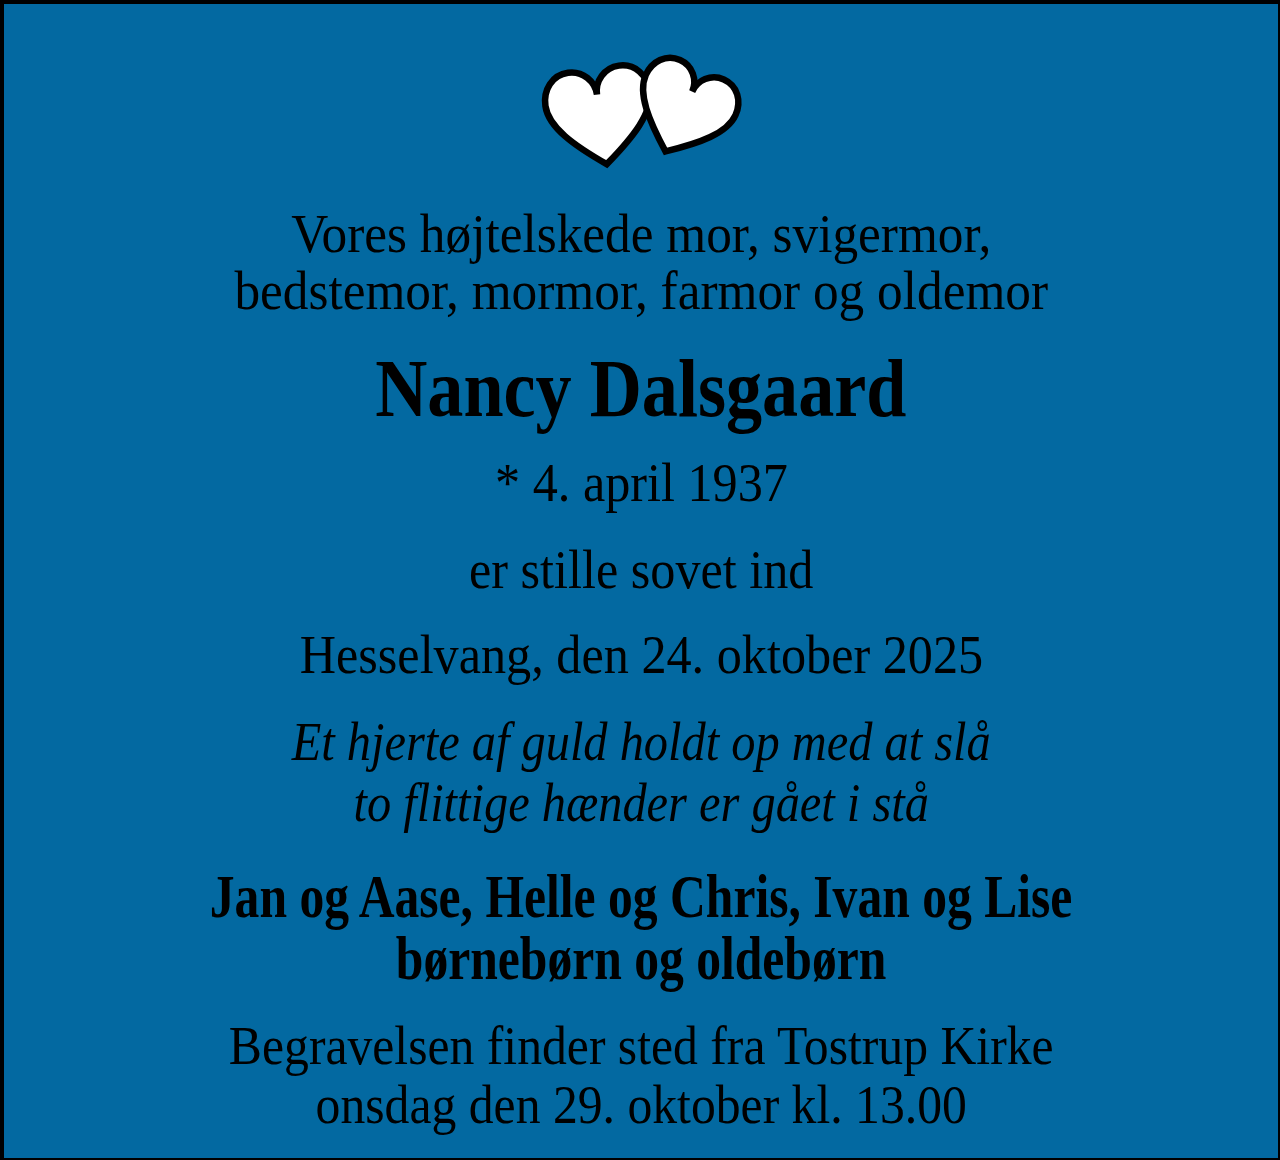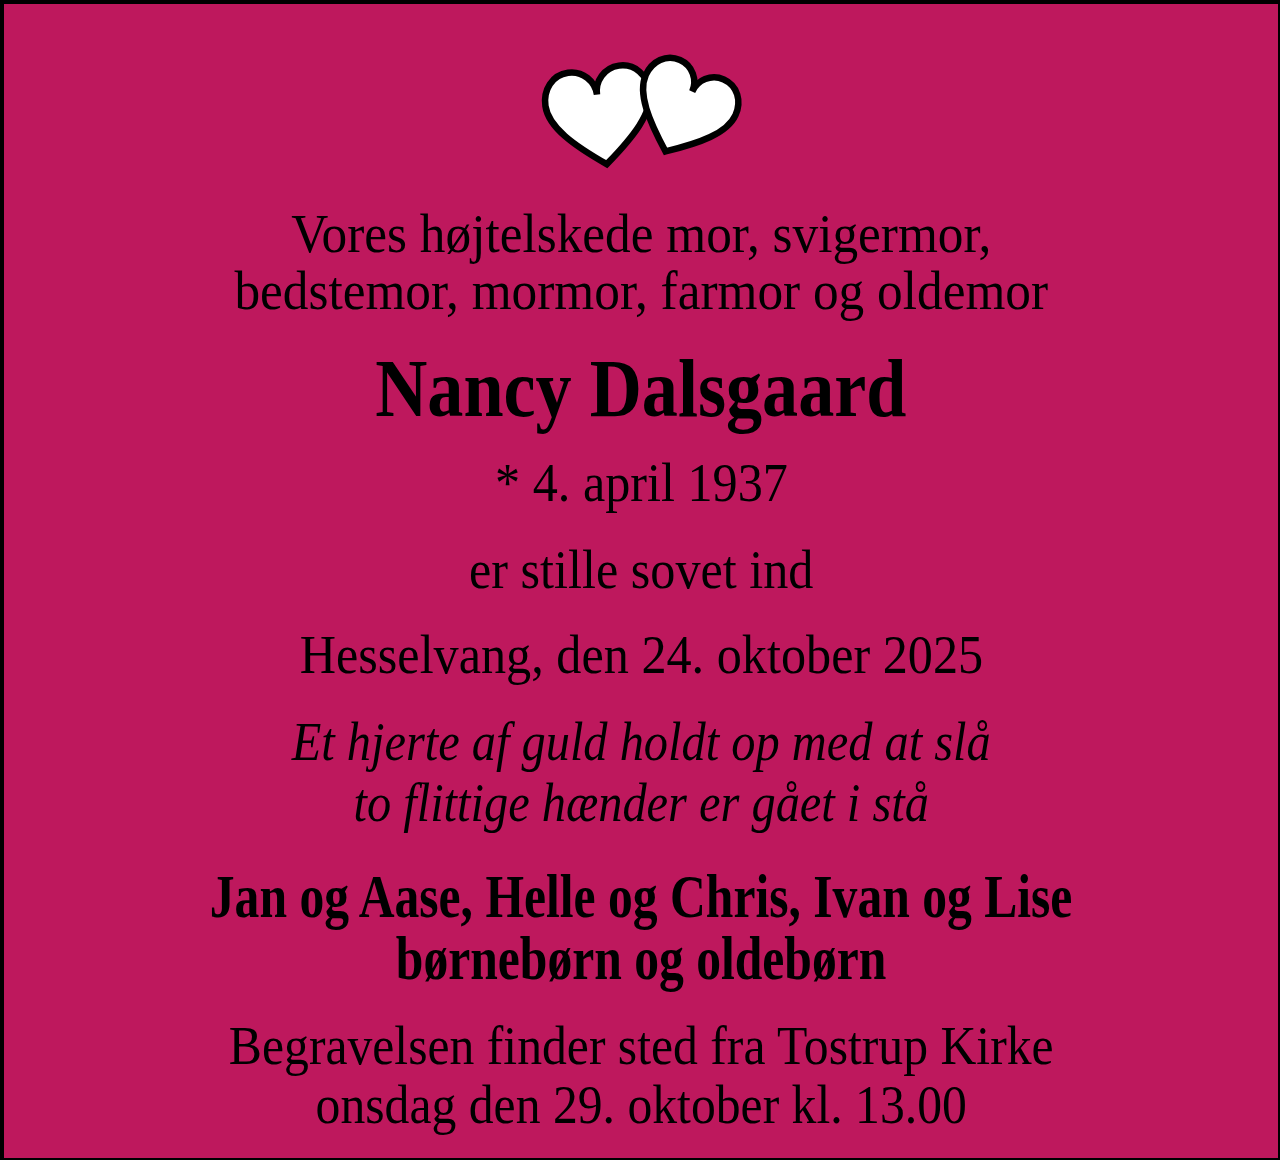--- a/index.html
+++ b/index.html
@@ -4,21 +4,21 @@
 <style>
   html, body {
     margin: 0;
     padding: 0;
     background: #ffffff;
   }
   .card {
     box-sizing: border-box;
     width: 1280px;
     height: 1160px;
-    background: #be185d;
+    background: #0369a1;
     border-style: solid;
     border-color: #000000;
     border-width: 4px 2px 2px 4px;
     display: flex;
     flex-direction: column;
     align-items: center;
     text-align: center;
     font-family: "Liberation Serif", serif;
     color: #000000;
     overflow: hidden;

